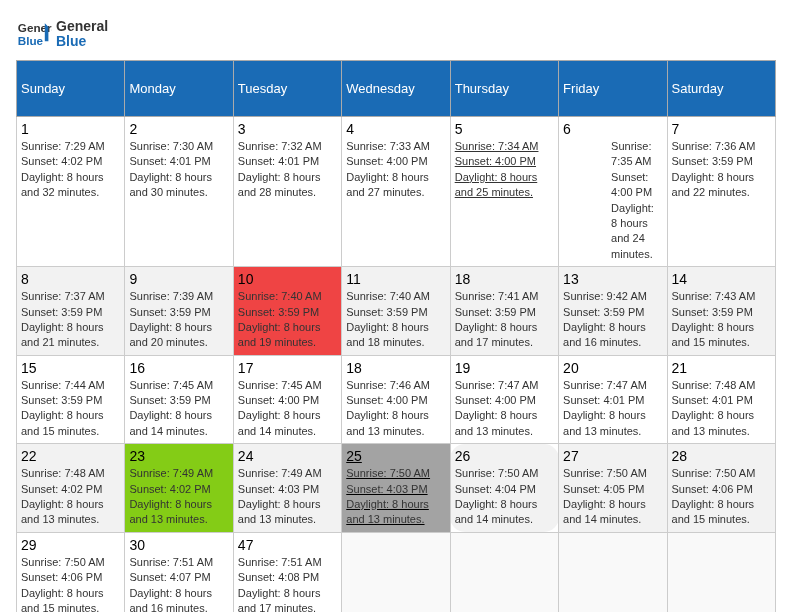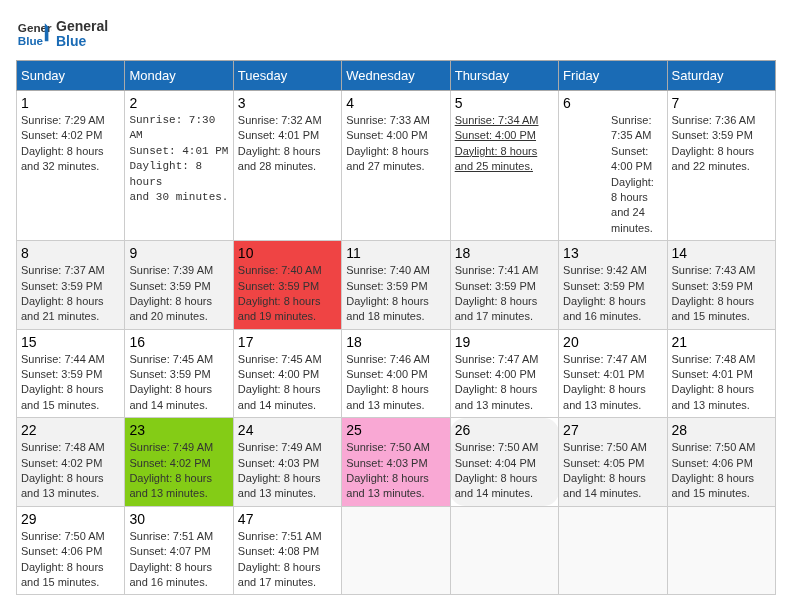--- a/index.html
+++ b/index.html
@@ -38,21 +38,21 @@
       color: #333;
     }
     .calendar-table {
       width: 100%;
       border-collapse: collapse;
       font-size: 11px;
     }
     .calendar-table th {
       background-color: #1a6bb5;
       color: #fff;
-      padding: 7px 4px;
+      padding: 20px 4px;
       text-align: left;
       font-size: 13px;
       font-weight: normal;
       border: 1px solid #aaa;
     }
     .calendar-table td {
       border: 1px solid #ccc;
       vertical-align: top;
       padding: 4px;
       width: calc(100% / 7);
@@ -113,21 +113,21 @@
   <tr>
         <td>
           <span class="day-number">1</span>
           <div class="day-info" style="white-space: pre-line;">Sunrise: 7:29 AM
 Sunset: 4:02 PM
 Daylight: 8 hours
 and 32 minutes.</div>
         </td>
         <td>
           <span class="day-number">2</span>
-          <div class="day-info" style="white-space: pre-line; font-family: Liberation Mono, monospace;">Sunrise: 7:30 AM
+          <div class="day-info" style="white-space: pre-line;">Sunrise: 7:30 AM
 Sunset: 4:01 PM
 Daylight: 8 hours
 and 30 minutes.</div>
         </td>
         <td>
           <span class="day-number">3</span>
           <div class="day-info" style="white-space: pre-line;">Sunrise: 7:32 AM
 Sunset: 4:01 PM
 Daylight: 8 hours
 and 28 minutes.</div>
@@ -278,21 +278,21 @@
 Daylight: 8 hours
 and 13 minutes.</div>
         </td>
         <td style="background-color: rgb(242, 242, 242);">
           <span class="day-number">24</span>
           <div class="day-info" style="white-space: pre-line;">Sunrise: 7:49 AM
 Sunset: 4:03 PM
 Daylight: 8 hours
 and 13 minutes.</div>
         </td>
-        <td style="background-color: #f9a8d4;">
+        <td style="background-color: #a3a3a3; text-decoration: underline;">
           <span class="day-number">25</span>
           <div class="day-info" style="white-space: pre-line;">Sunrise: 7:50 AM
 Sunset: 4:03 PM
 Daylight: 8 hours
 and 13 minutes.</div>
         </td>
         <td style="background-color: rgb(242, 242, 242); border-radius: 15px;">
           <span class="day-number">26</span>
           <div class="day-info" style="white-space: pre-line;">Sunrise: 7:50 AM
 Sunset: 4:04 PM

